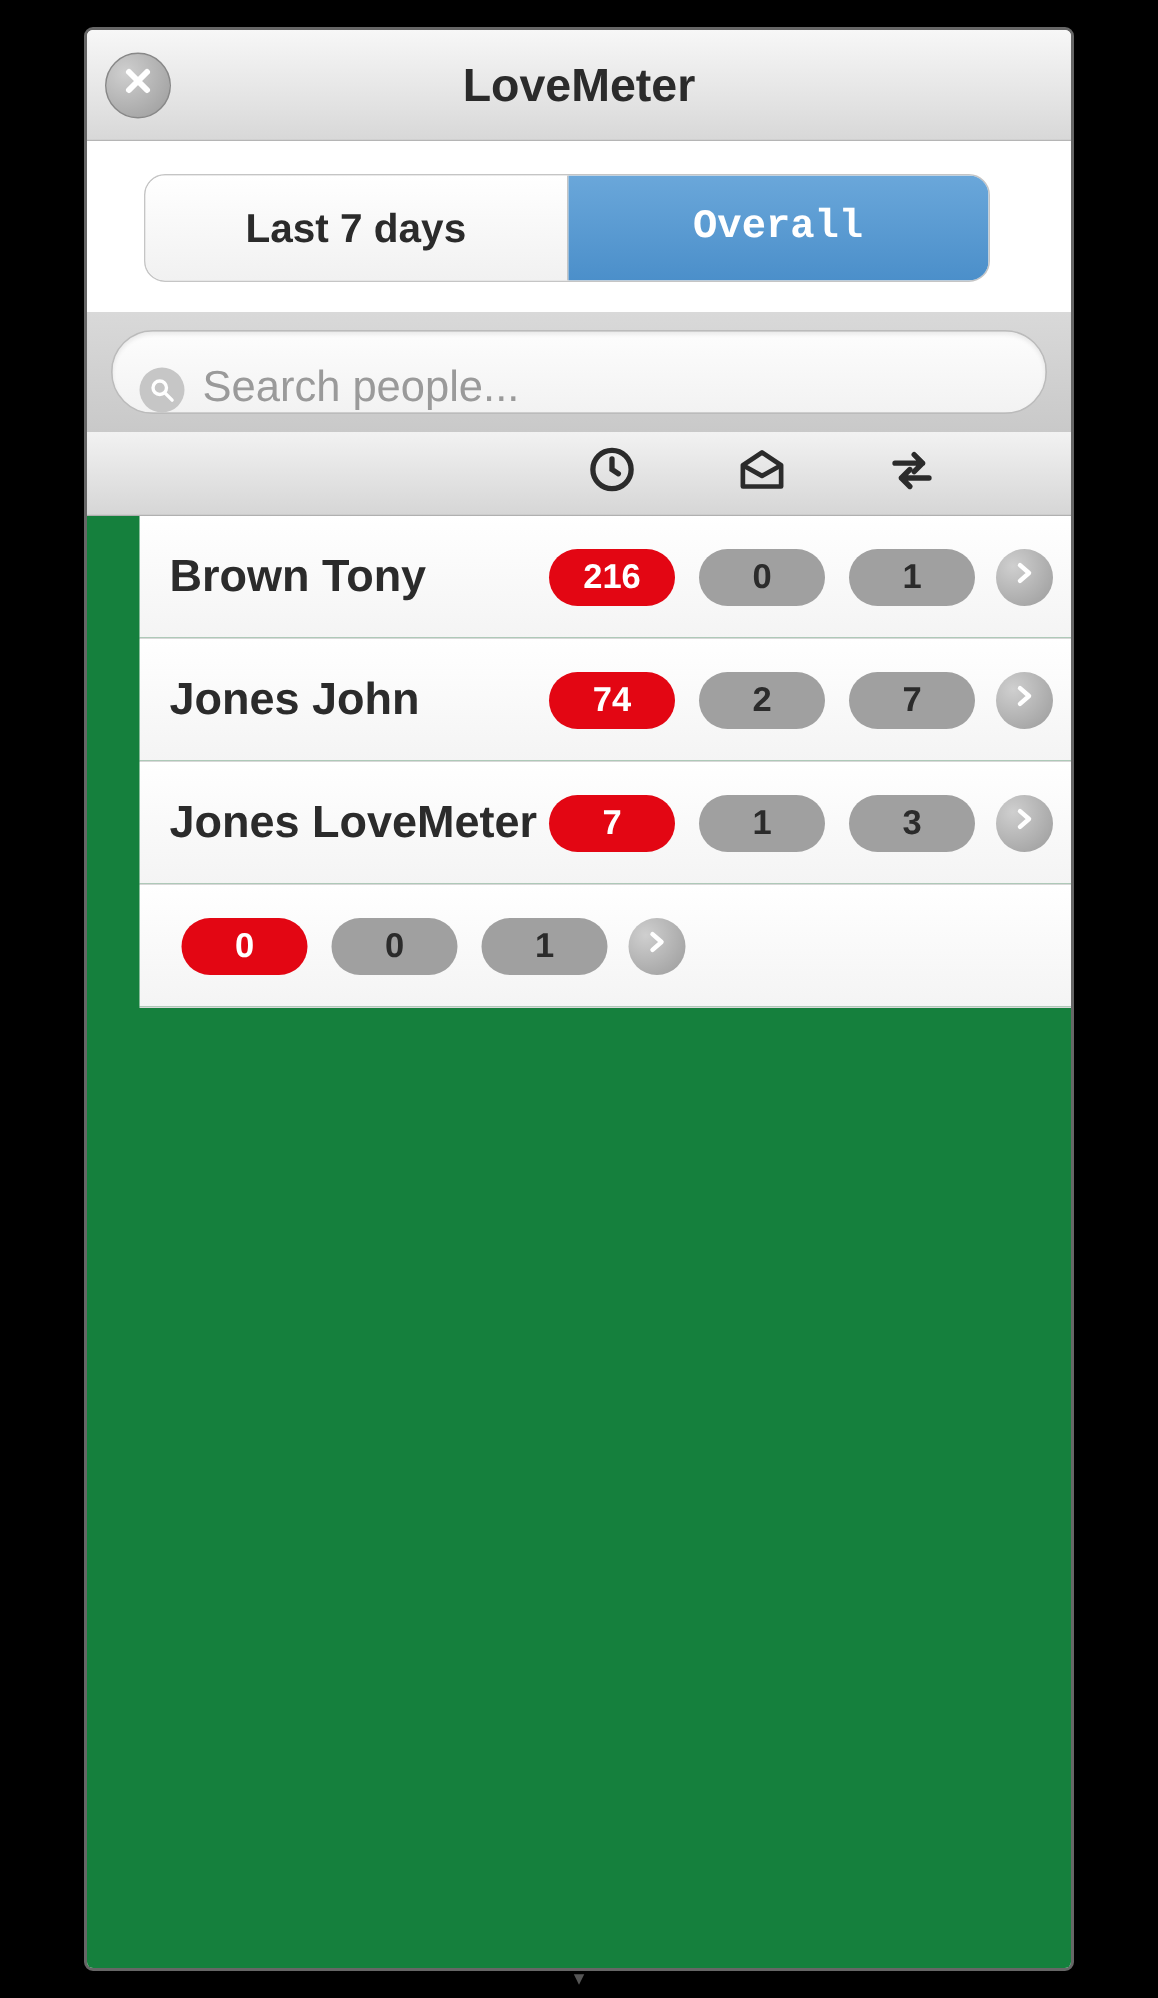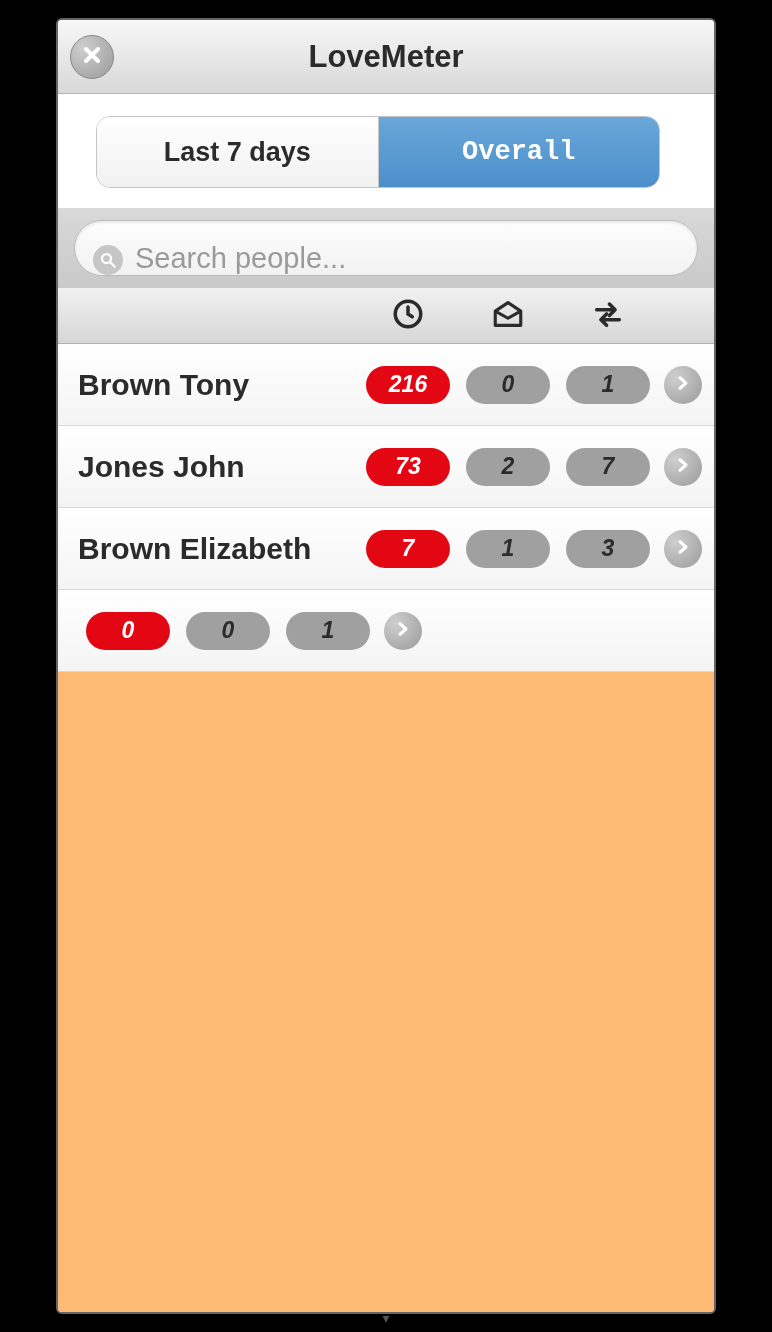--- a/index.html
+++ b/index.html
@@ -152,21 +152,21 @@
   .col-name-space { flex: 1; }
   .col-icon {
     width: 100px;
     display: flex;
     align-items: center;
     justify-content: center;
   }
   .col-icon svg { width: 34px; height: 34px; }
 
   
-  .list { flex: 1; overflow-y: auto; background: #fdba74; }
+  .list { flex: 1; overflow-y: auto; background: #15803d; padding-left: 35px; }
   .row {
     display: flex;
     align-items: center;
     height: 82px;
     padding: 0 12px 0 20px;
     border-bottom: 1px solid #d8d8d8;
     background: linear-gradient(to bottom, #ffffff, #f4f4f4);
   }
   .row-name {
     flex: 1;
@@ -179,21 +179,20 @@
   .pill {
     width: 84px;
     height: 38px;
     border-radius: 19px;
     display: flex;
     align-items: center;
     justify-content: center;
     font-size: 23px;
     font-weight: 700;
     margin: 0 8px;
-    font-style: italic;
   }
   .pill.red { background: #e30613; color: #fff; }
   .pill.gray { background: #a0a0a0; color: #2b2b2b; }
   .chevron {
     width: 38px;
     height: 38px;
     border-radius: 50%;
     background: radial-gradient(circle at 30% 30%, #cfcfcf, #9a9a9a);
     display: flex;
     align-items: center;
@@ -279,31 +278,31 @@
         <div class="pill gray">0</div>
         <div class="pill gray">1</div>
         <div class="chevron">
           <span><svg viewBox="0 0 24 24">
                 <path d="M8 5 L16 12 L8 19" stroke="#fff" stroke-width="4" fill="none" stroke-linecap="round" stroke-linejoin="round"></path>
               </svg></span>
         </div>
       </div>
       <div class="row">
         <div class="row-name">Jones John</div>
-        <div class="pill red">73</div>
+        <div class="pill red">74</div>
         <div class="pill gray">2</div>
         <div class="pill gray">7</div>
         <div class="chevron">
           <span><svg viewBox="0 0 24 24">
                 <path d="M8 5 L16 12 L8 19" stroke="#fff" stroke-width="4" fill="none" stroke-linecap="round" stroke-linejoin="round"></path>
               </svg></span>
         </div>
       </div>
       <div class="row">
-        <div class="row-name">Brown Elizabeth</div>
+        <div class="row-name">Jones LoveMeter</div>
         <div class="pill red">7</div>
         <div class="pill gray">1</div>
         <div class="pill gray">3</div>
         <div class="chevron">
           <span><svg viewBox="0 0 24 24">
                 <path d="M8 5 L16 12 L8 19" stroke="#fff" stroke-width="4" fill="none" stroke-linecap="round" stroke-linejoin="round"></path>
               </svg></span>
         </div>
       </div>
       <div class="row">

